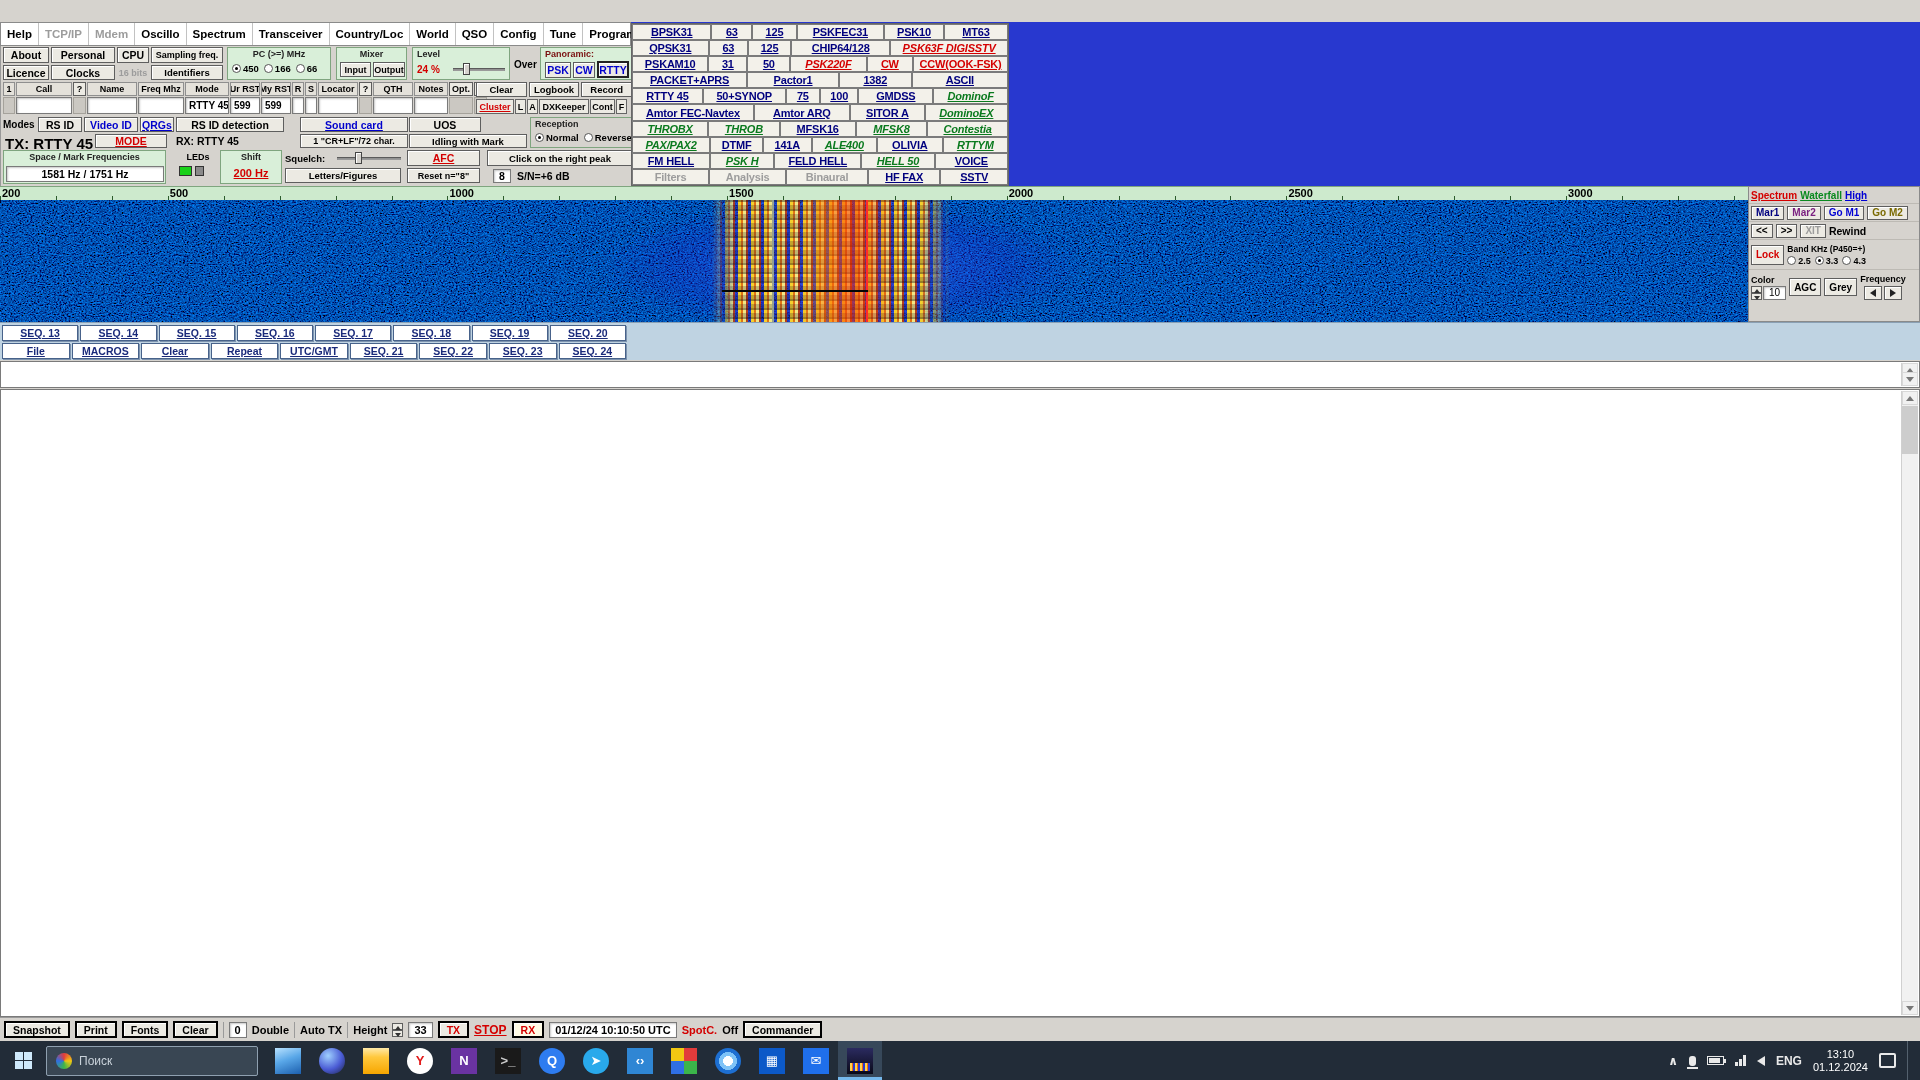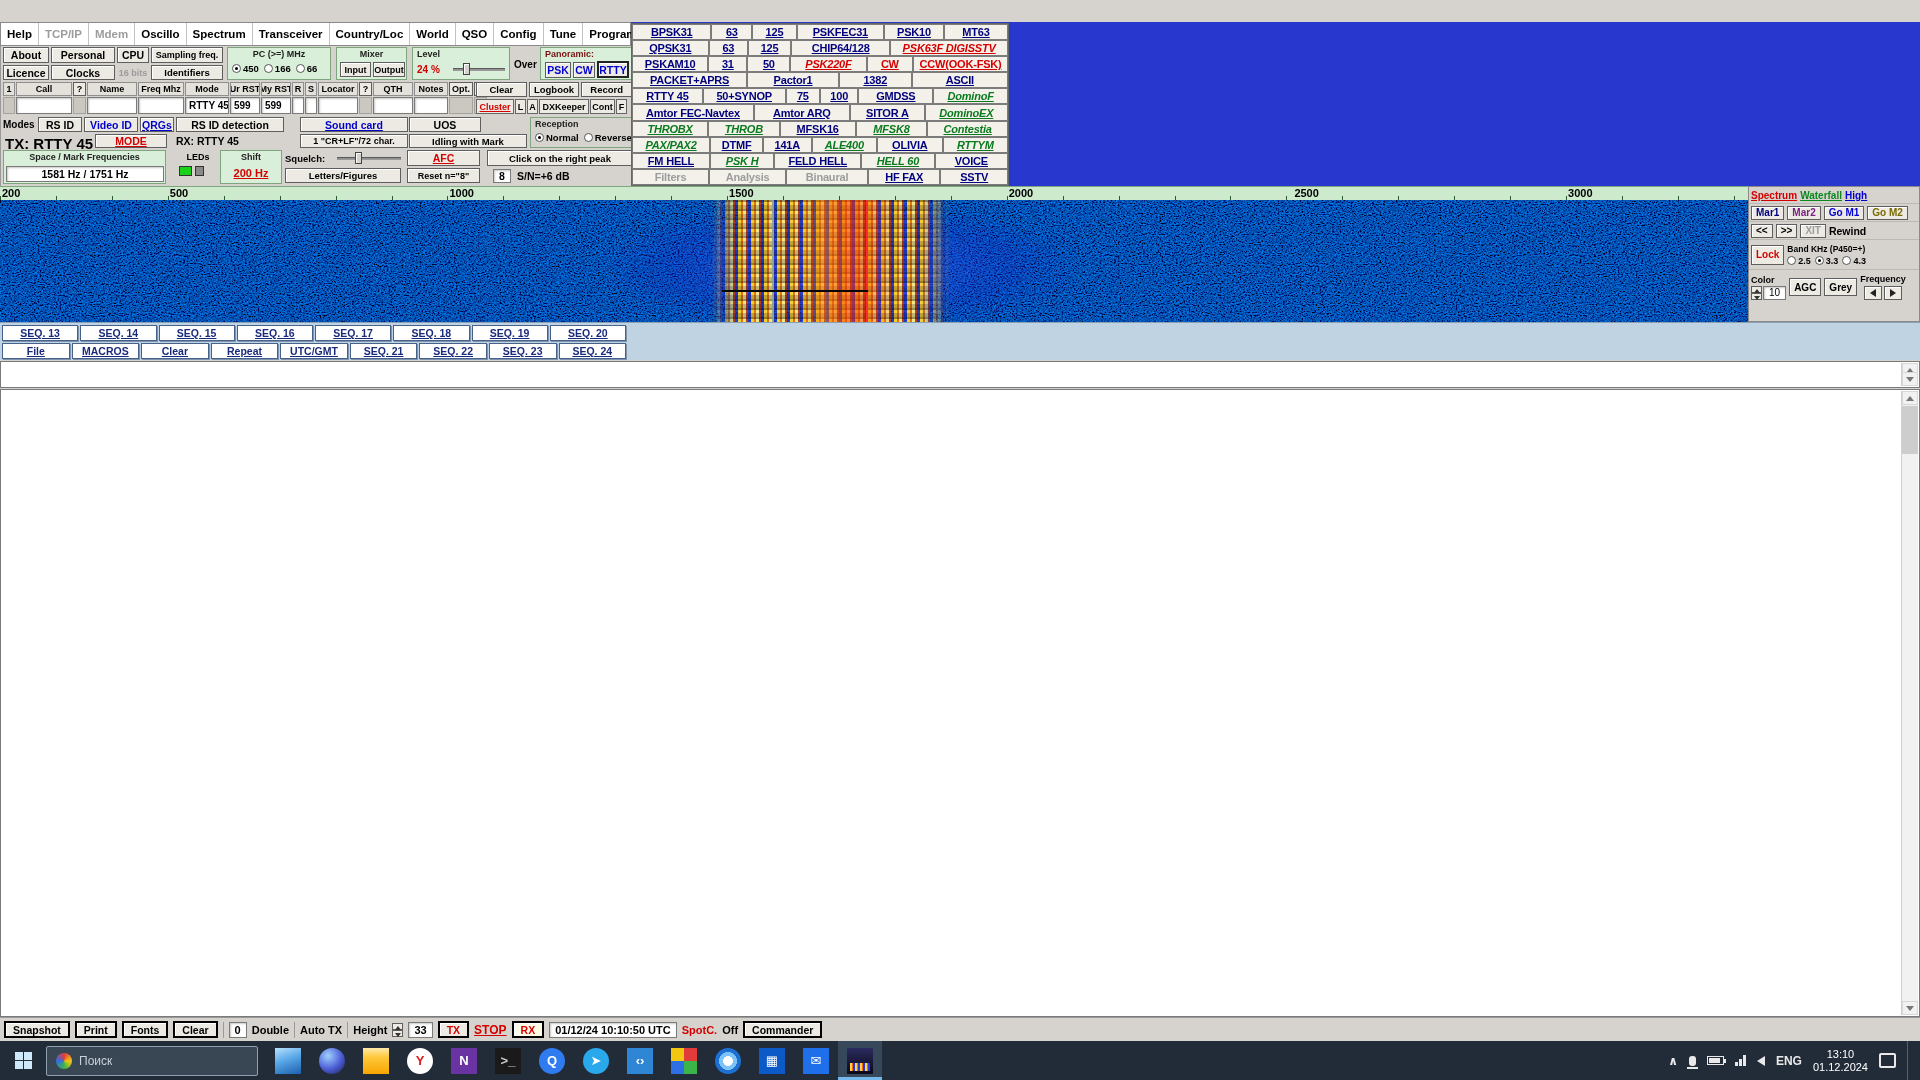--- a/index.html
+++ b/index.html
@@ -424,40 +424,40 @@
         <div class="mcell navy" style="flex-grow: 1.2;">DTMF</div>
         <div class="mcell navy" style="flex-grow: 1.1;">141A</div>
         <div class="mcell grni" style="flex-grow: 1.5;">ALE400</div>
         <div class="mcell navy" style="flex-grow: 1.5;">OLIVIA</div>
         <div class="mcell grni" style="flex-grow: 1.5;">RTTYM</div>
       </div>
       <div class="mrow">
         <div class="mcell navy" style="flex-grow: 1.7;">FM HELL</div>
         <div class="mcell grni" style="flex-grow: 1.4;">PSK H</div>
         <div class="mcell navy" style="flex-grow: 1.9;">FELD HELL</div>
-        <div class="mcell grni" style="flex-grow: 1.6;">HELL 60</div>
+        <div class="mcell grni" style="flex-grow: 1.6;">HELL 50</div>
         <div class="mcell navy" style="flex-grow: 1.6;">VOICE</div>
       </div>
       <div class="mrow">
         <div class="mcell dis" style="flex-grow: 1.6;">Filters</div>
         <div class="mcell dis" style="flex-grow: 1.6;">Analysis</div>
         <div class="mcell dis" style="flex-grow: 1.7;">Binaural</div>
         <div class="mcell navy" style="flex-grow: 1.5;">HF FAX</div>
         <div class="mcell navy" style="flex-grow: 1.4;">SSTV</div>
       </div>
     </div>
 
   <div class="abs" id="wfscale">
     <div id="wfticks"></div>
   <span class="tk" style="left: 2px;">200</span>
       <span class="tk" style="left: 169.79px;">500</span>
       <span class="tk" style="left: 449.44px;">1000</span>
       <span class="tk" style="left: 729.09px;">1500</span>
       <span class="tk" style="left: 1008.74px;">2000</span>
-      <span class="tk" style="left: 1288.39px; margin-left: 6px;">2500</span>
+      <span class="tk" style="left: 1288.39px;">2500</span>
       <span class="tk" style="left: 1568.04px;">3000</span>
     </div>
 
   <div class="abs" id="waterfall">
     <svg id="wfsvg" preserveAspectRatio="none">
       <filter id="nz">
           <feTurbulence type="fractalNoise" baseFrequency="0.55 0.9" numOctaves="2" seed="11"></feTurbulence>
           <feColorMatrix type="matrix" values="0 0 0 0 0  0 0 0 0.45 -0.14  0 0 0 1.7 -0.4  0 0 0 0 1"></feColorMatrix>
         </filter>
       <rect width="100%" height="100%" fill="#000006"></rect>

